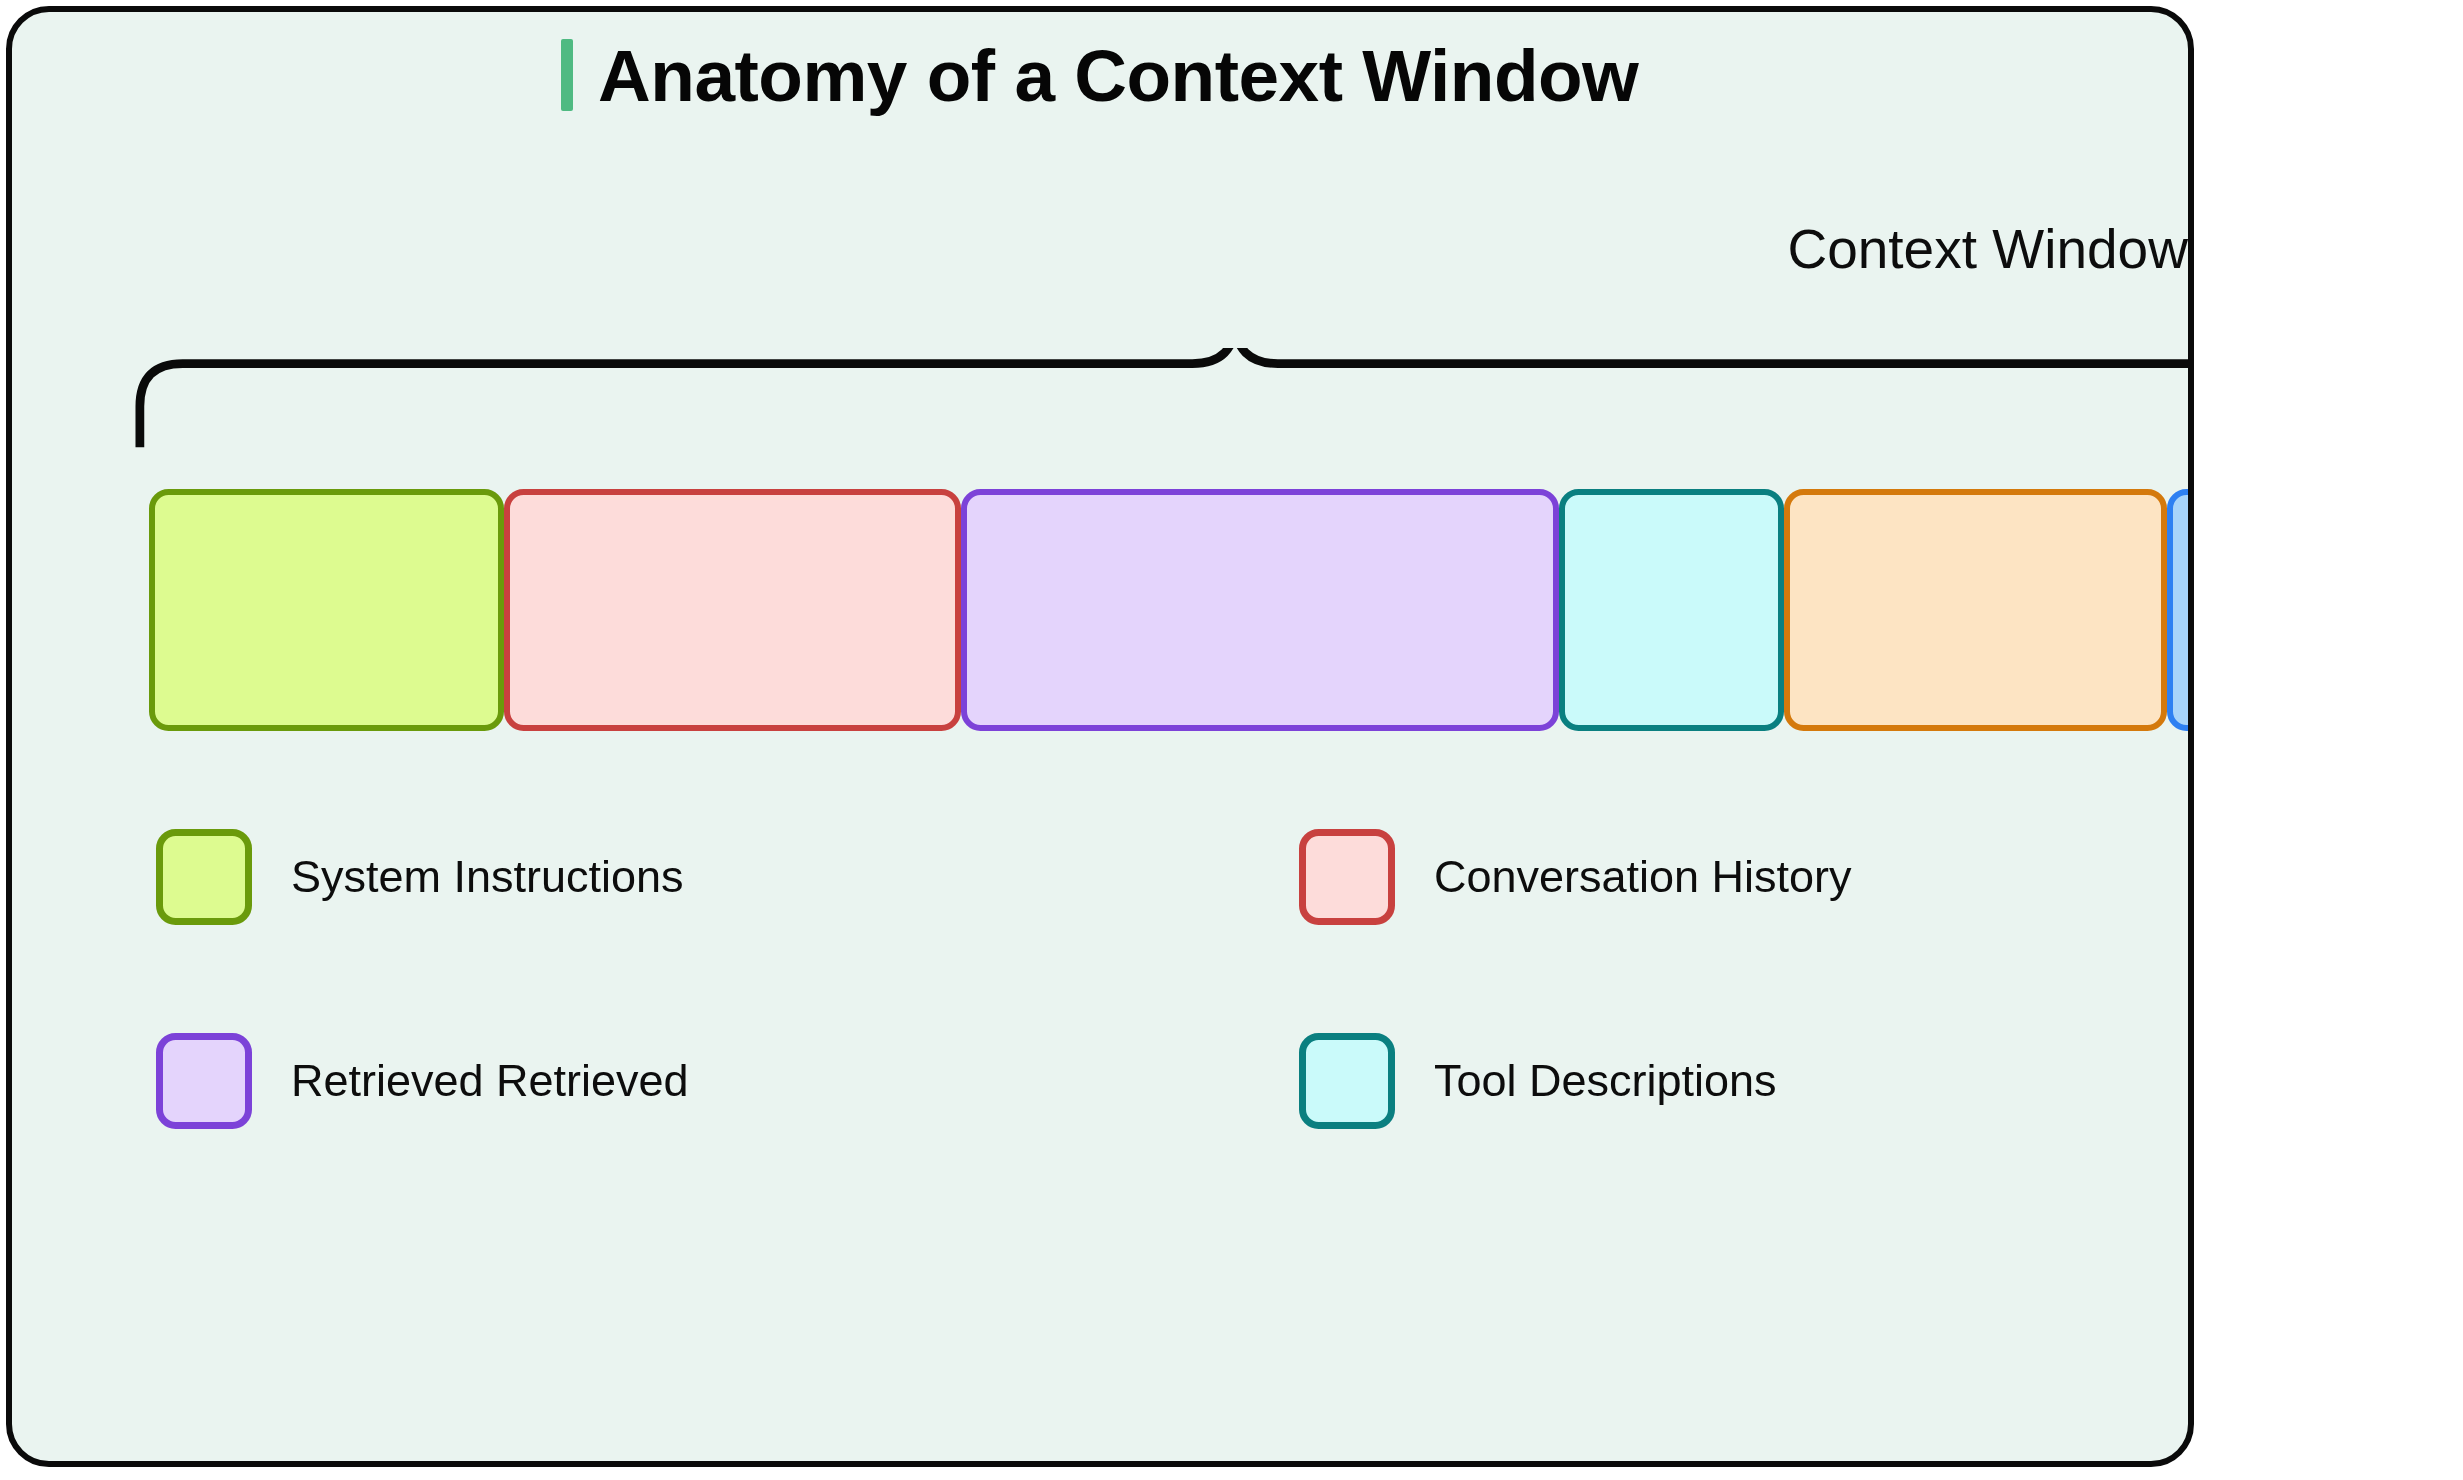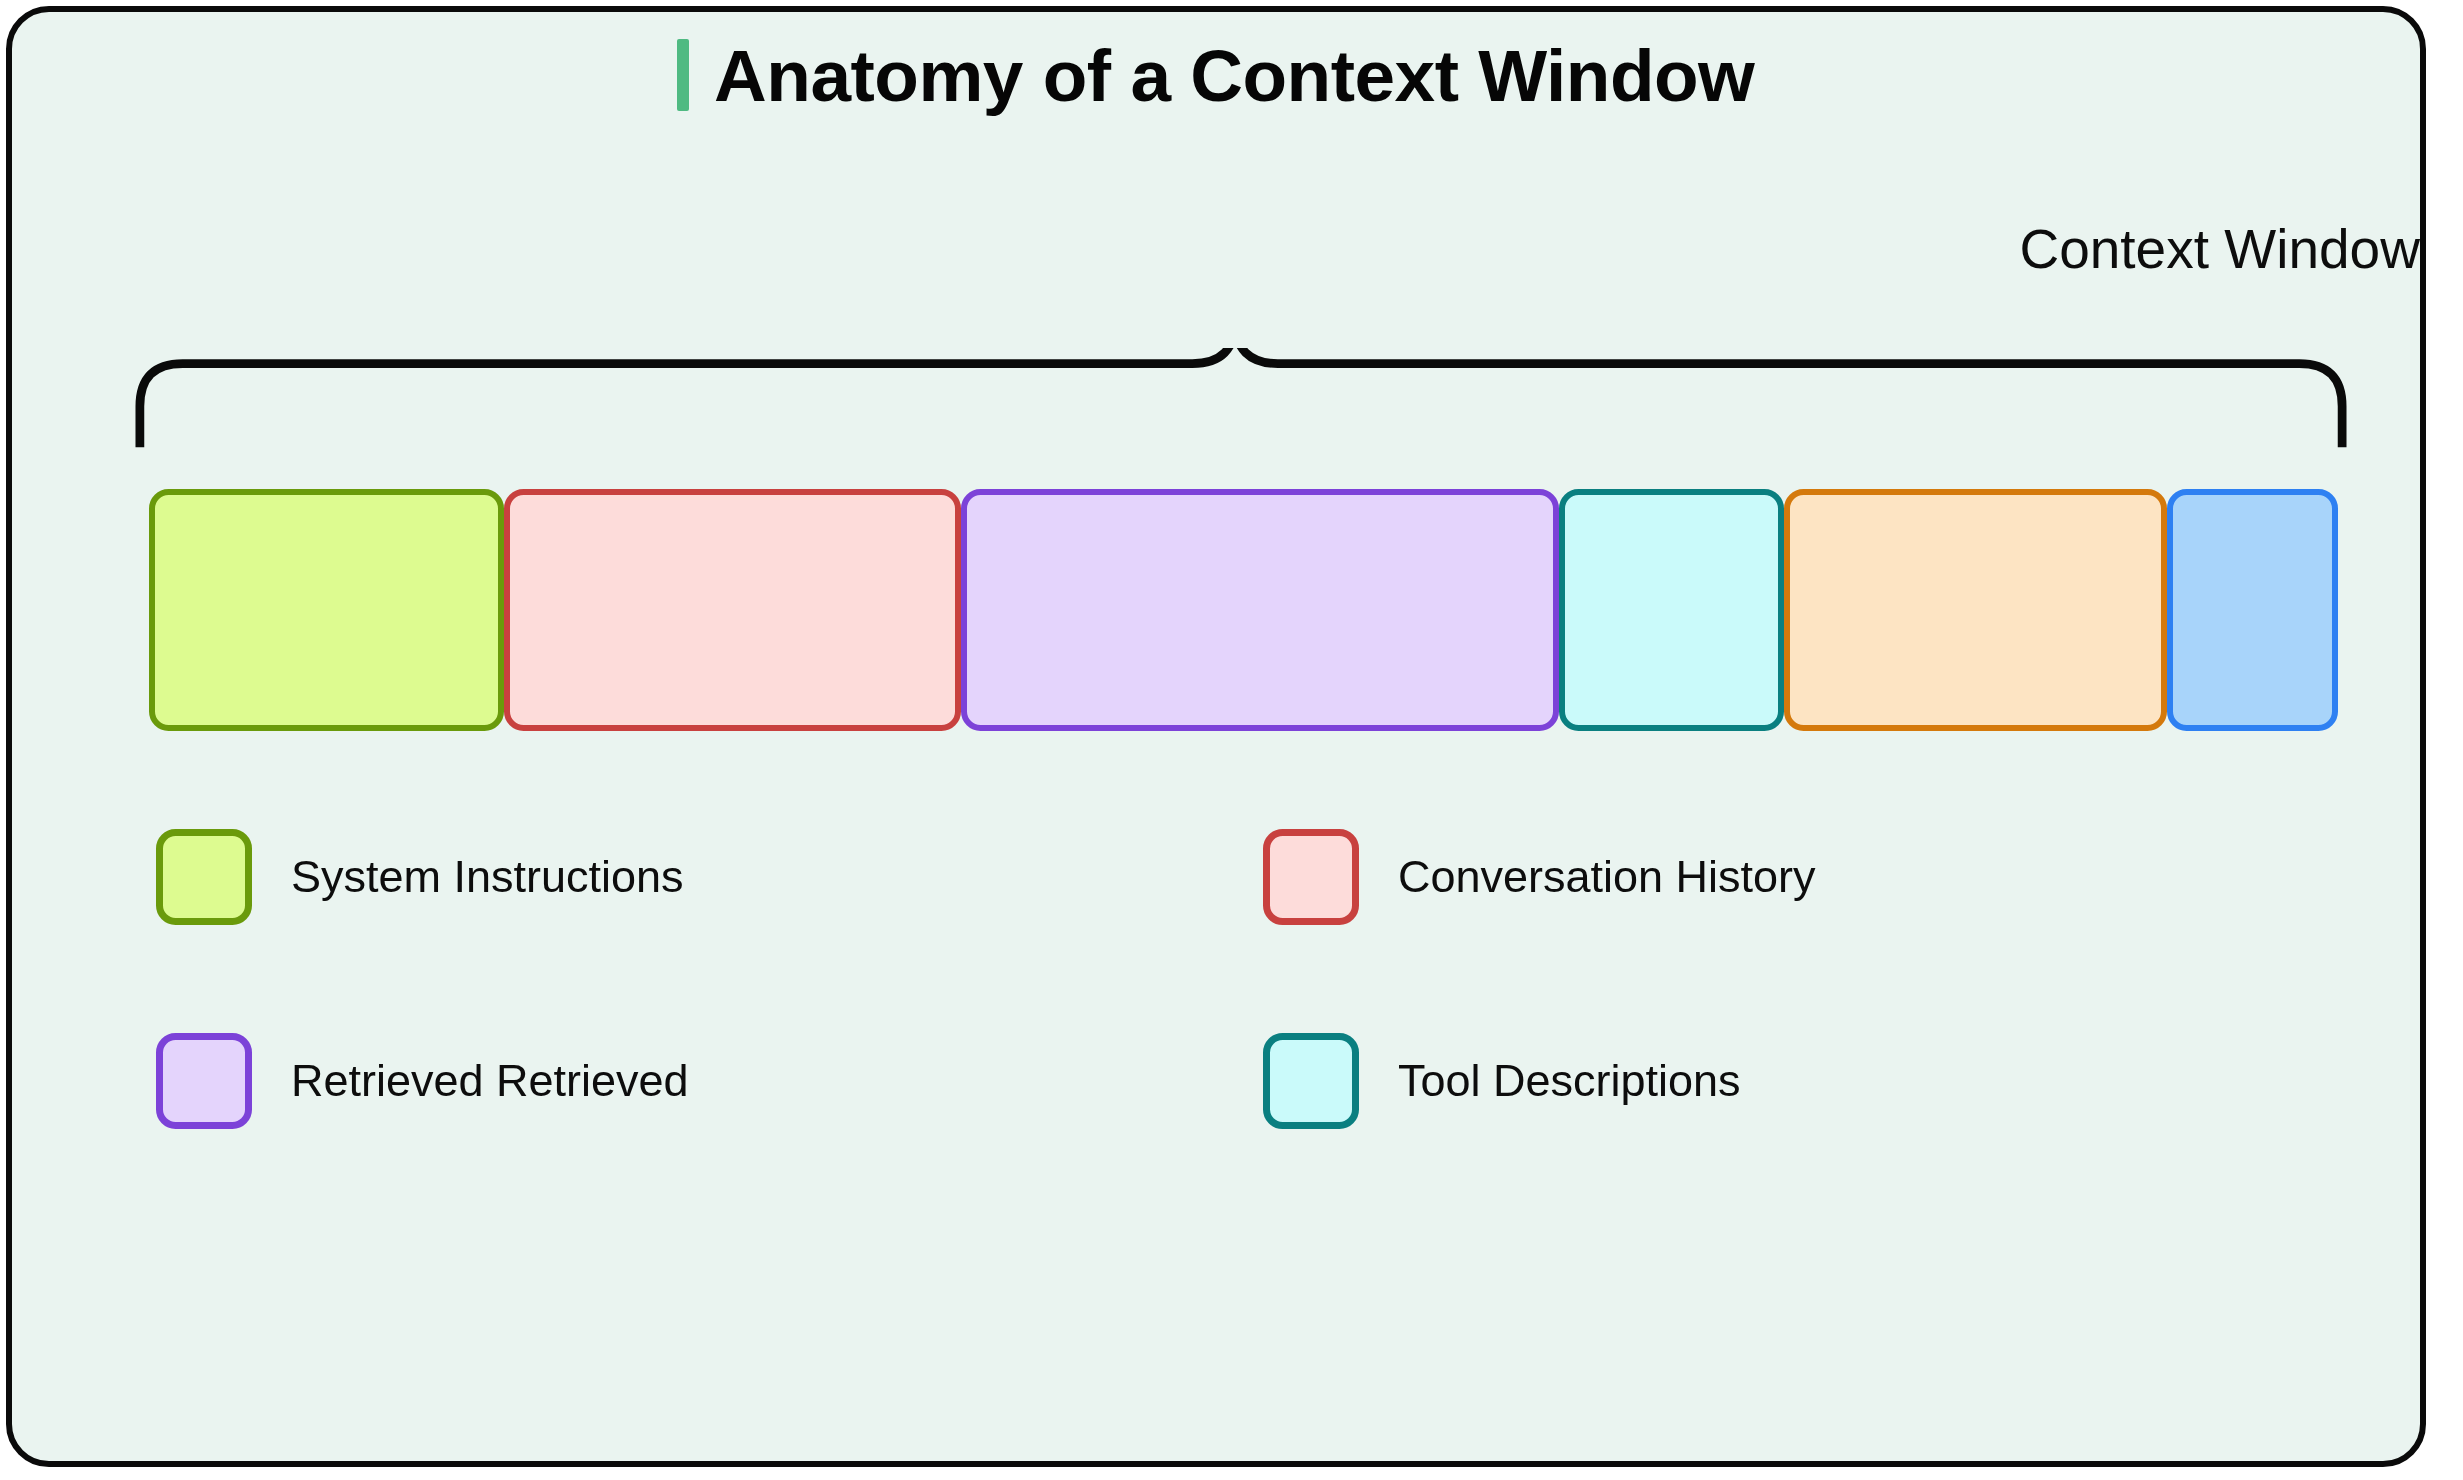--- a/index.html
+++ b/index.html
@@ -11,21 +11,21 @@
     width: 2463px;
     height: 1480px;
     font-family: "Liberation Sans", sans-serif;
     overflow: hidden;
   }
 
   .card {
     position: absolute;
     left: 5.9px;
     top: 5.9px;
-    width: 2420px;
+    width: 2188px;
     height: 1461px;
     box-sizing: border-box;
     background: #EAF4F0;
     border: 6.8px solid #0a0a0a;
     border-radius: 43px;
     overflow: hidden;
   }
 
   
   .title-row {
@@ -103,21 +103,21 @@
     position: relative;
     height: 204px;
   }
   .legend-item {
     position: absolute;
     top: 0;
     display: flex;
     align-items: center;
   }
   .legend-item.col-left  { left: 144px; }
-  .legend-item.col-right { left: 1226px; padding-left: 25px; }
+  .legend-item.col-right { left: 1262px; padding-left: 25px; }
 
   .swatch {
     width: 96px;
     height: 96px;
     box-sizing: border-box;
     border-width: 7.8px;
     border-style: solid;
     border-radius: 19.5px;
     flex: none;
   }

